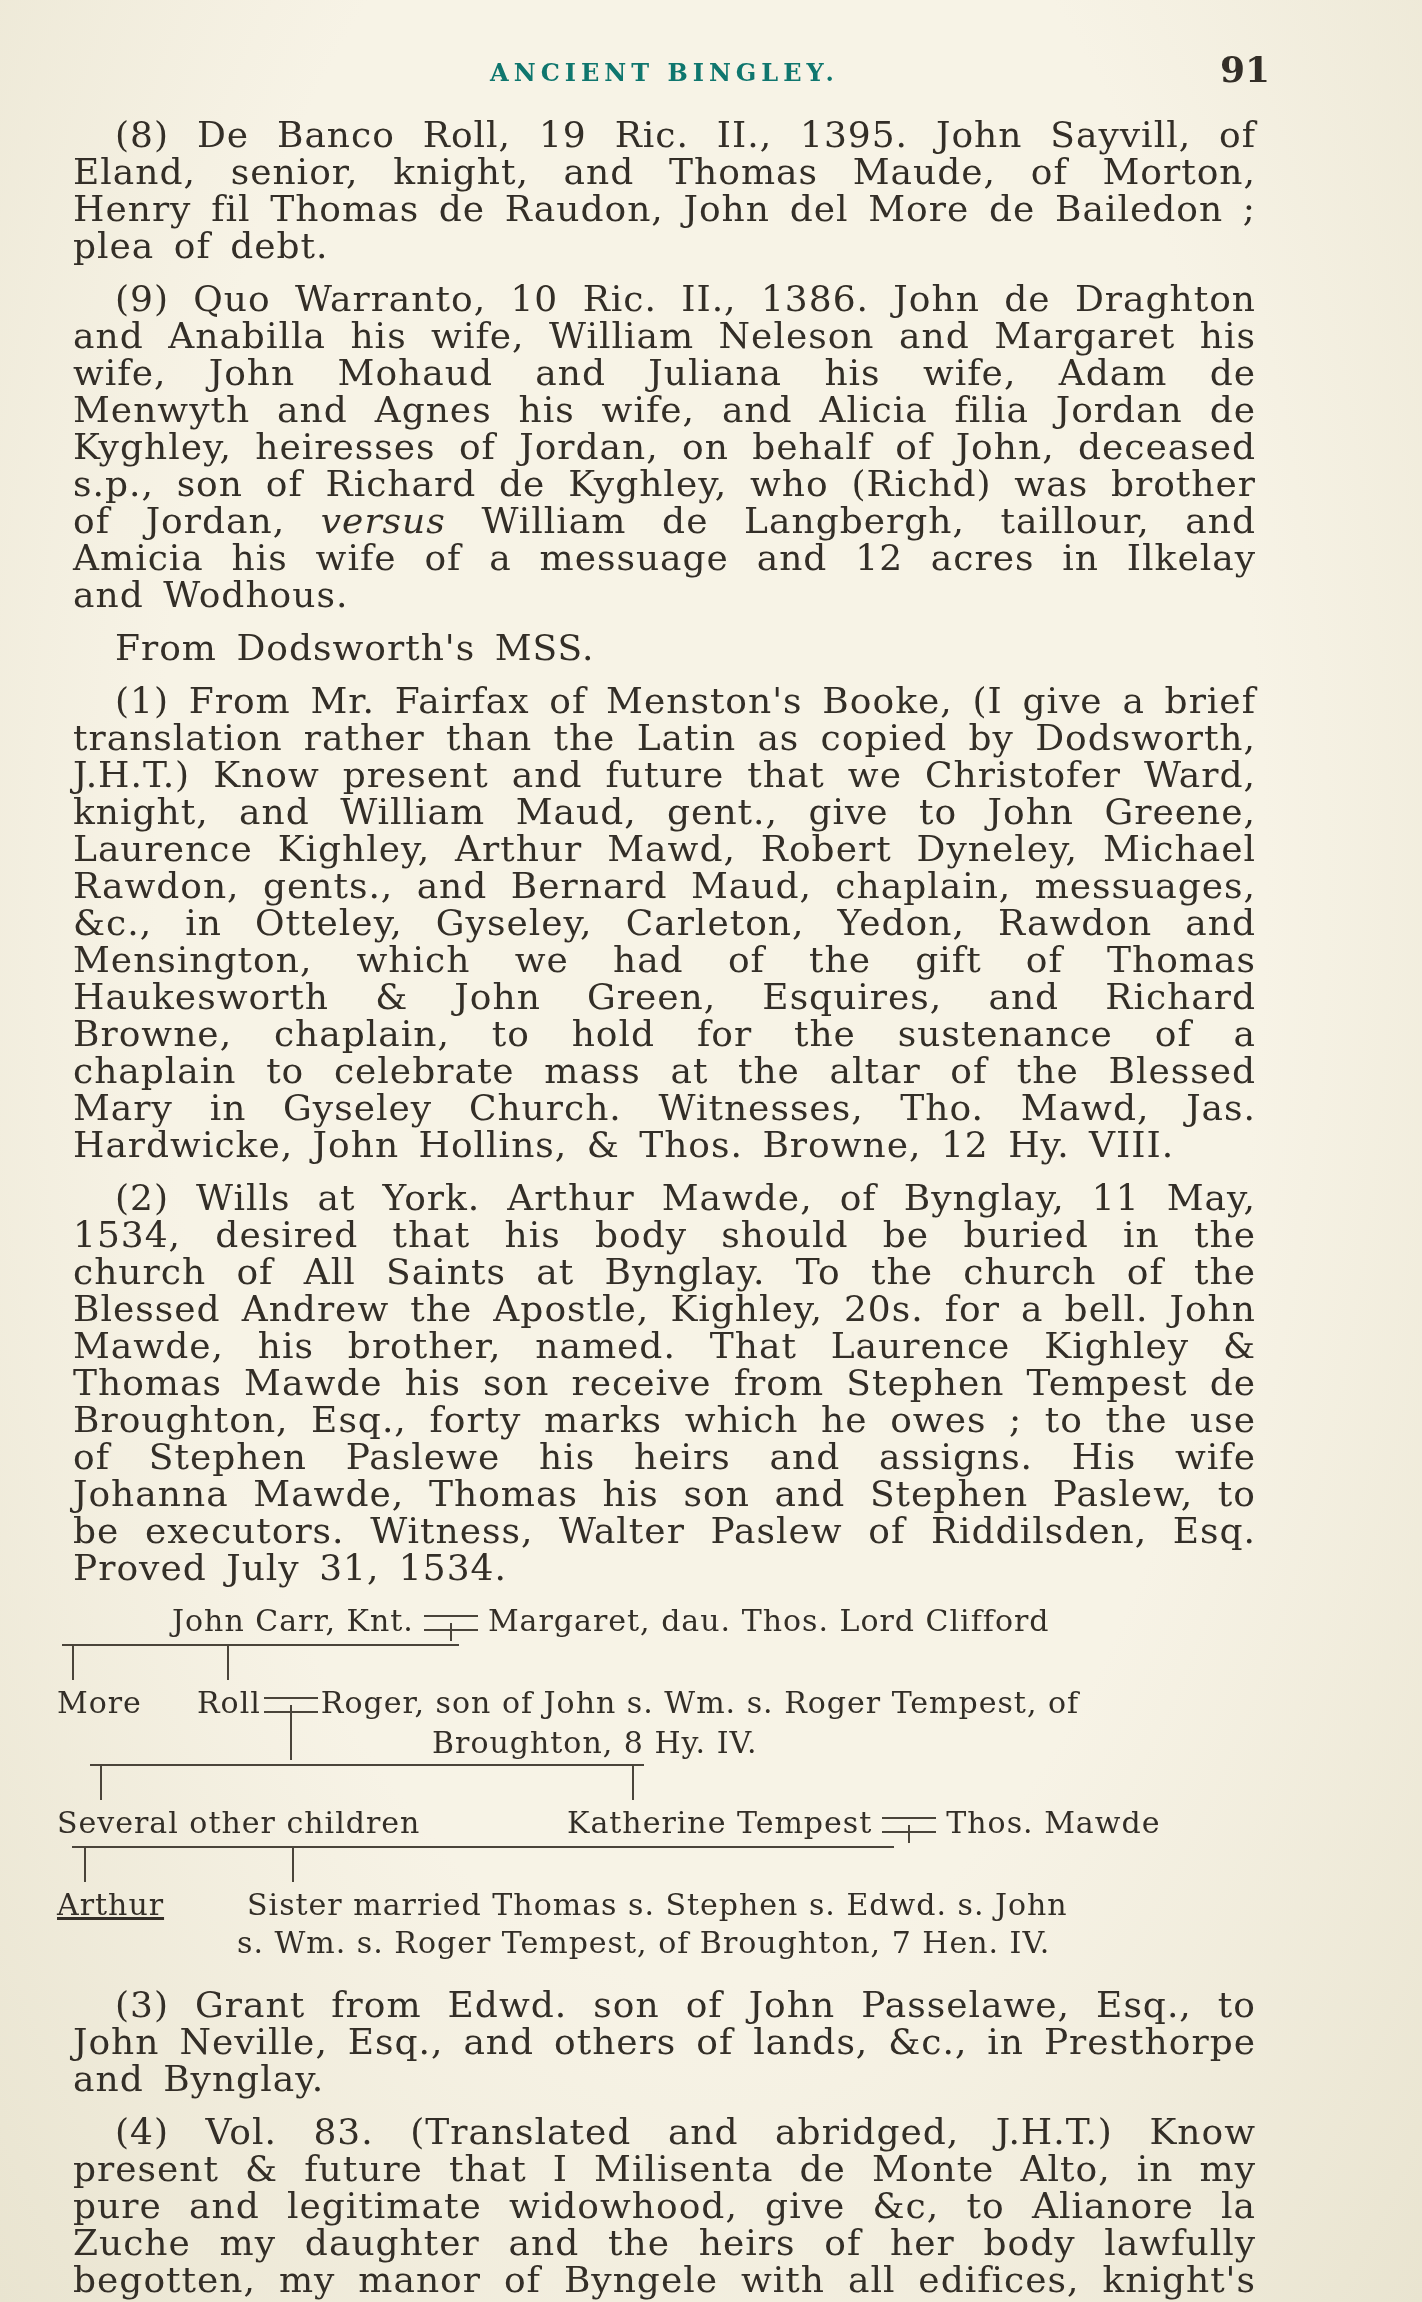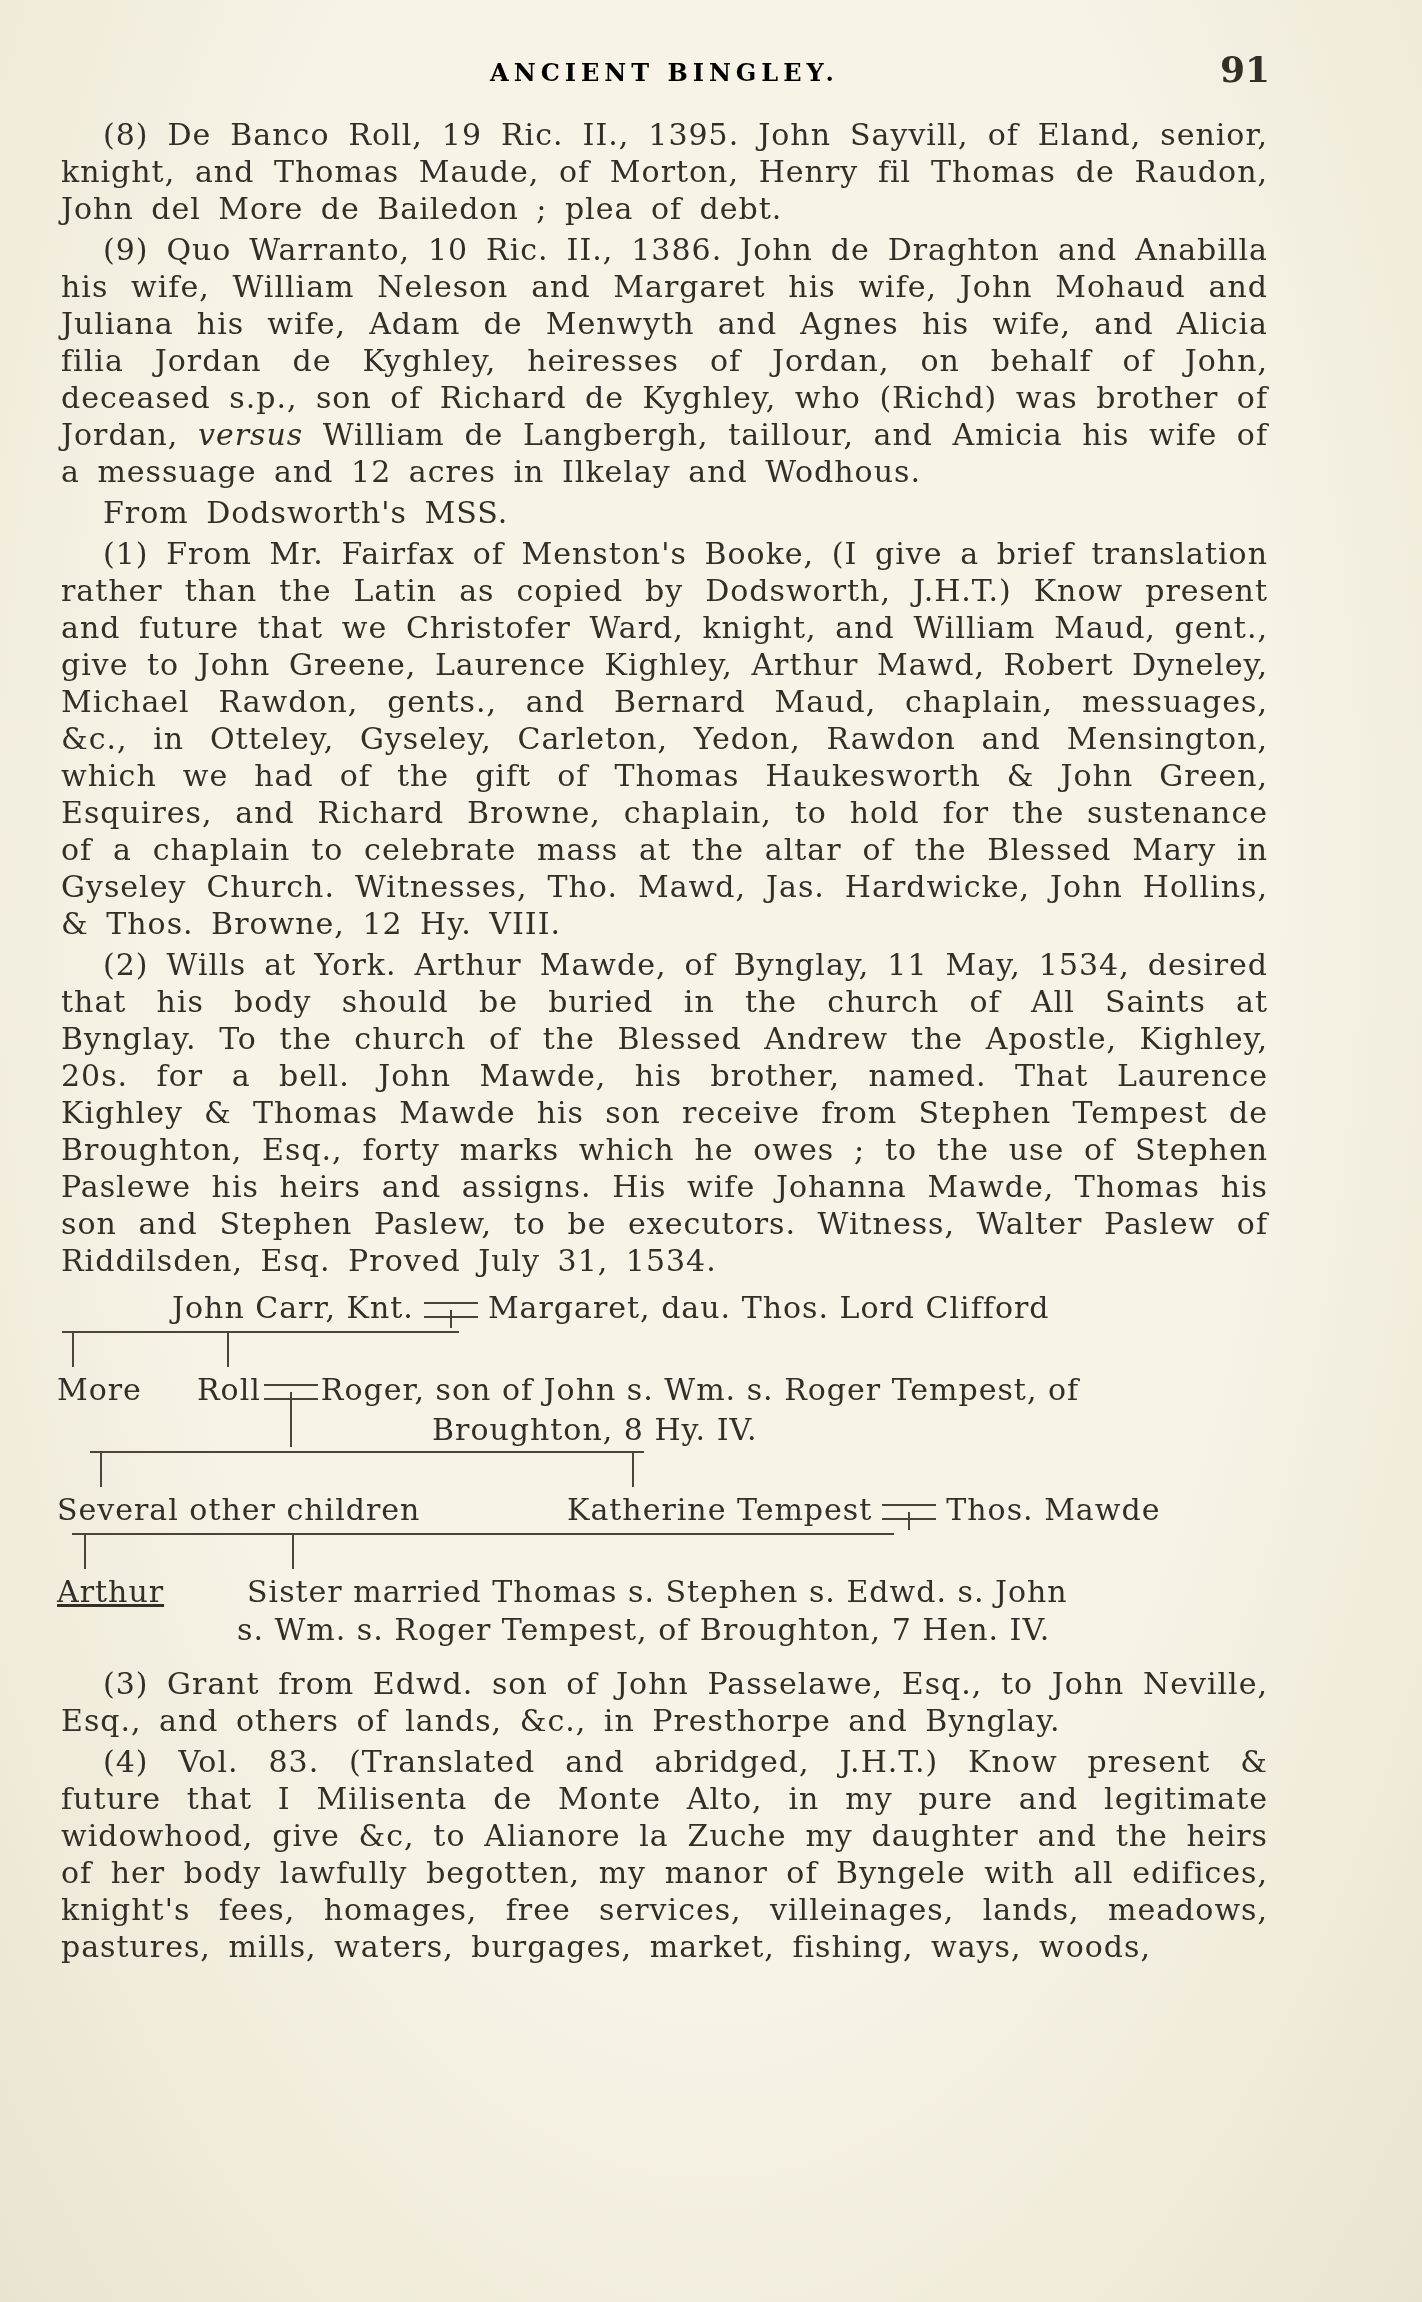--- a/index.html
+++ b/index.html
@@ -18,26 +18,26 @@
     overflow:hidden;
   }
   .page{
     box-sizing:border-box;
     width:1422px;height:2302px;
     padding:46px 150px 0 57px;
   }
   .header{position:relative;height:52px;margin-bottom:18px;}
   .running-title{
     position:absolute;left:50%;top:12px;transform:translateX(-50%);
-    font-size:24px;font-weight:700;letter-spacing:5px;color:#000000;white-space:nowrap;
+    font-size:24px;font-weight:700;letter-spacing:5px;color:#0f766e;white-space:nowrap;
   }
   .page-number{position:absolute;right:2px;top:2px;font-size:36px;font-weight:700;}
   .para{
-    margin:4px;
-    font-size:30px;line-height:37px;
+    margin:16px;
+    font-size:36px;line-height:37px;
     text-align:justify;
     text-indent:42px;
     letter-spacing:1px;word-spacing:7px;
   }
   .ital{font-style:italic;}
   
   .pedigree{
     position:relative;
     height:368px;
     margin:10px 0 8px -15px;

